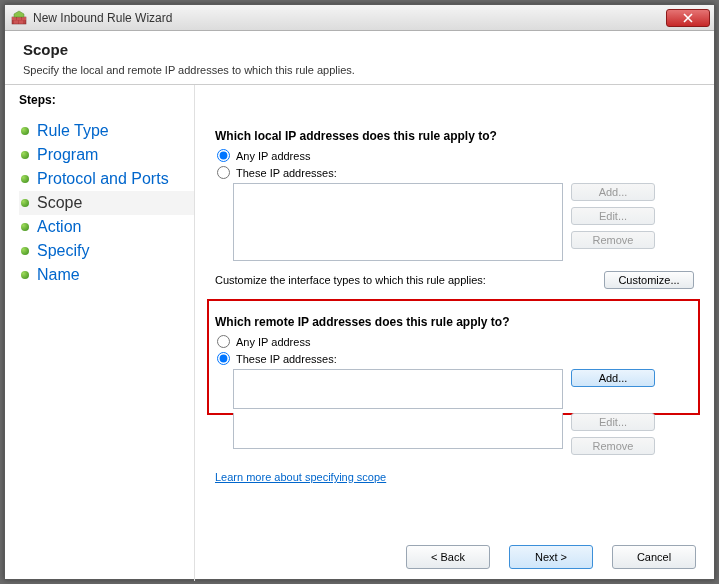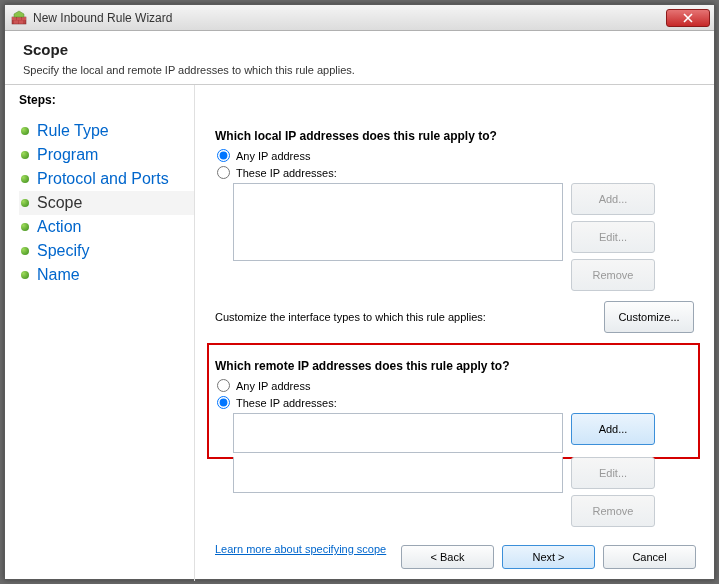--- a/index.html
+++ b/index.html
@@ -103,21 +103,21 @@
     gap: 8px;
     margin: 2px 0 10px 18px;
   }
   .listbox {
     width: 330px; height: 78px;
     border: 1px solid #b5bec9;
     background: #fff;
   }
   .btncol { display: flex; flex-direction: column; gap: 6px; }
   .btn {
-    width: 84px; height: 32px;
+    width: 84px; height: 18px;
     border: 1px solid #9aa6b3;
     background: linear-gradient(#fdfdfd,#e8ecef);
     border-radius: 3px;
     font-size: 11px;
     cursor: pointer;
     padding: 0;
   }
   .btn:disabled { color: #999; background: linear-gradient(#f6f6f6,#eceff1); border-color:#c7cdd3; cursor: default; }
   .btn.primary {
     border-color: #3b8fd9;
@@ -143,21 +143,21 @@
     text-decoration: underline;
     display: inline-block;
     margin-top: 6px;
     cursor: pointer;
   }
   .footer {
     position: absolute;
     bottom: 10px; right: 18px;
     display: flex; gap: 8px;
   }
-  .footer .btn { width: 93px; height: 24px; }
+  .footer .btn { width: 84px; height: 24px; margin-left: 11px; }
 </style>
 </head>
 <body>
 
 <div class="window">
 
   <div class="titlebar">
     <span class="appicon">
       <svg viewBox="0 0 16 16">
           <rect x="1" y="7" width="14" height="7" fill="#b44" stroke="#722" stroke-width="0.5"></rect>

